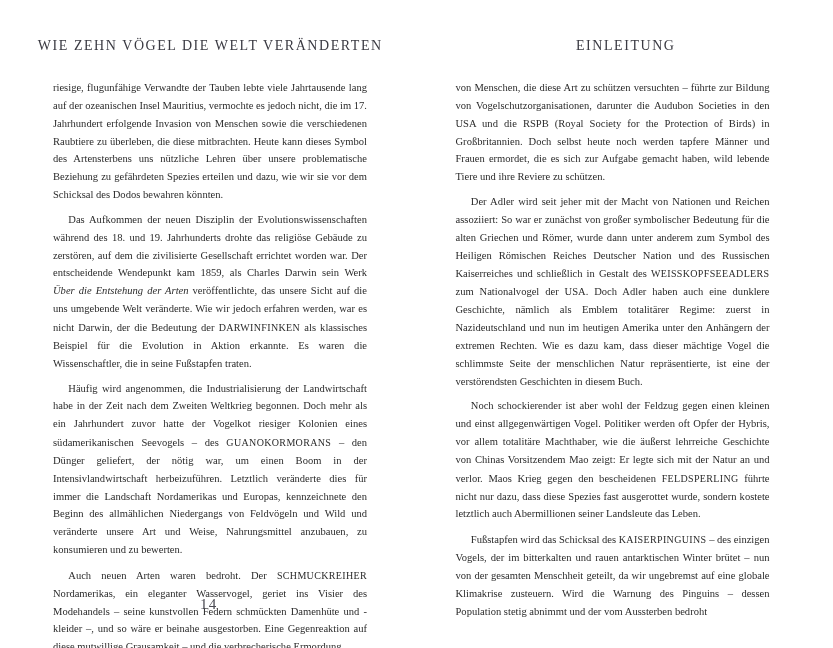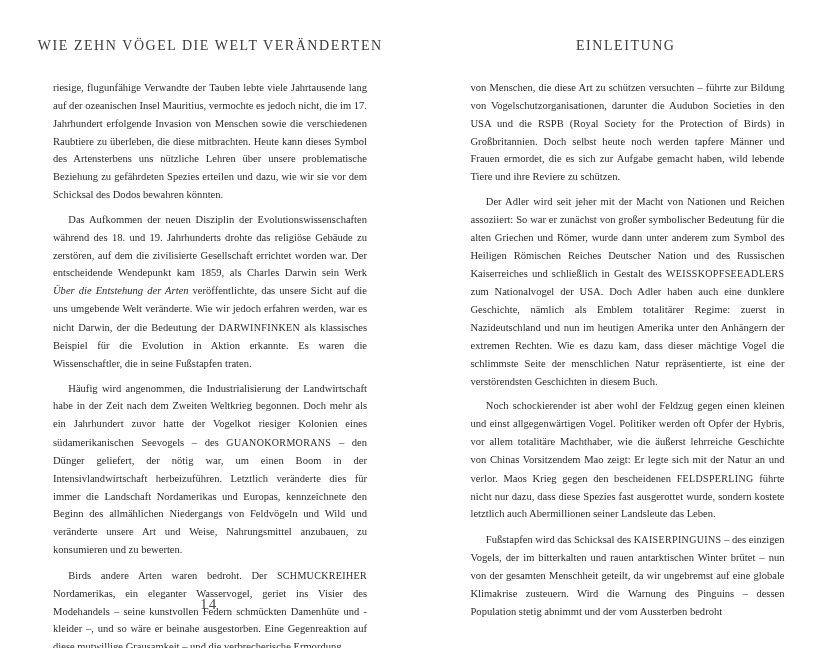--- a/index.html
+++ b/index.html
@@ -65,21 +65,21 @@
   }
   .page-left .textblock {
     left: 46px;
     width: 328px;
   }
   .page-right .textblock {
     left: 459px;
     width: 328px;
     margin-left: -416.5px;
   }
-  .page-right .textblock { margin-left: 0; left: 47px; }
+  .page-right .textblock { margin-left: 0; left: 32px; }
 
   .textblock p {
     margin: 7px;
     text-indent: 0;
   }
   .textblock p + p {
     text-indent: 1.45em;
   }
 
   .sc {
@@ -108,21 +108,21 @@
 <body>
 
 <div class="spread">
 
   <div class="page page-left">
     <div class="running-head">Wie zehn Vögel die Welt veränderten</div>
     <div class="textblock">
         <p><span>riesige, flugunfähige Verwandte der Tauben lebte viele Jahrtausende lang auf der ozeanischen Insel Mauritius, vermochte es jedoch nicht, die im 17. Jahrhundert erfolgende Invasion von Menschen sowie die verschiedenen Raubtiere zu überleben, die diese mitbrachten. Heute kann dieses Symbol des Artensterbens uns nützliche Lehren über unsere problematische Beziehung zu gefährdeten Spezies erteilen und dazu, wie wir sie vor dem Schicksal des Dodos bewahren könnten.</span></p>
         <p><span>Das Aufkommen der neuen Disziplin der Evolutionswissenschaften während des 18. und 19. Jahrhunderts drohte das religiöse Gebäude zu zerstören, auf dem die zivilisierte Gesellschaft errichtet worden war. Der entscheidende Wendepunkt kam 1859, als Charles Darwin sein Werk </span><span class="it">Über die Entstehung der Arten</span><span> veröffentlichte, das unsere Sicht auf die uns umgebende Welt veränderte. Wie wir jedoch erfahren werden, war es nicht Darwin, der die Bedeutung der </span><span class="sc">Darwinfinken</span><span> als klassisches Beispiel für die Evolution in Aktion erkannte. Es waren die Wissenschaftler, die in seine Fußstapfen traten.</span></p>
         <p><span>Häufig wird angenommen, die Industrialisierung der Landwirtschaft habe in der Zeit nach dem Zweiten Weltkrieg begonnen. Doch mehr als ein Jahrhundert zuvor hatte der Vogelkot riesiger Kolonien eines südamerikanischen Seevogels – des </span><span class="sc">Guanokormorans</span><span> – den Dünger geliefert, der nötig war, um einen Boom in der Intensivlandwirtschaft herbeizuführen. Letztlich veränderte dies für immer die Landschaft Nordamerikas und Europas, kennzeichnete den Beginn des allmählichen Niedergangs von Feldvögeln und Wild und veränderte unsere Art und Weise, Nahrungsmittel anzubauen, zu konsumieren und zu bewerten.</span></p>
-        <p><span>Birds andere Arten waren bedroht. Der </span><span class="sc">Schmuckreiher</span><span> Nordamerikas, ein eleganter Wasservogel, geriet ins Visier des Modehandels – seine kunstvollen Federn schmückten Damenhüte und -kleider –, und so wäre er beinahe ausgestorben. Eine Gegenreaktion auf diese mutwillige Grausamkeit – und die verbrecherische Ermordung</span></p>
+        <p><span>Auch neuen Arten waren bedroht. Der </span><span class="sc">Schmuckreiher</span><span> Nordamerikas, ein eleganter Wasservogel, geriet ins Visier des Modehandels – seine kunstvollen Federn schmückten Damenhüte und -kleider –, und so wäre er beinahe ausgestorben. Eine Gegenreaktion auf diese mutwillige Grausamkeit – und die verbrecherische Ermordung</span></p>
       </div>
     <div class="folio">14</div>
   </div>
 
   <div class="page page-right">
     <div class="running-head">Einleitung</div>
     <div class="textblock">
         <p><span>von Menschen, die diese Art zu schützen versuchten – führte zur Bildung von Vogelschutzorganisationen, darunter die Audubon Societies in den USA und die RSPB (Royal Society for the Protection of Birds) in Großbritannien. Doch selbst heute noch werden tapfere Männer und Frauen ermordet, die es sich zur Aufgabe gemacht haben, wild lebende Tiere und ihre Reviere zu schützen.</span></p>
         <p><span>Der Adler wird seit jeher mit der Macht von Nationen und Reichen assoziiert: So war er zunächst von großer symbolischer Bedeutung für die alten Griechen und Römer, wurde dann unter anderem zum Symbol des Heiligen Römischen Reiches Deutscher Nation und des Russischen Kaiserreiches und schließlich in Gestalt des </span><span class="sc">Weisskopfseeadlers</span><span> zum Nationalvogel der USA. Doch Adler haben auch eine dunklere Geschichte, nämlich als Emblem totalitärer Regime: zuerst in Nazideutschland und nun im heutigen Amerika unter den Anhängern der extremen Rechten. Wie es dazu kam, dass dieser mächtige Vogel die schlimmste Seite der menschlichen Natur repräsentierte, ist eine der verstörendsten Geschichten in diesem Buch.</span></p>
         <p><span>Noch schockierender ist aber wohl der Feldzug gegen einen kleinen und einst allgegenwärtigen Vogel. Politiker werden oft Opfer der Hybris, vor allem totalitäre Machthaber, wie die äußerst lehrreiche Geschichte von Chinas Vorsitzendem Mao zeigt: Er legte sich mit der Natur an und verlor. Maos Krieg gegen den bescheidenen </span><span class="sc">Feldsperling</span><span> führte nicht nur dazu, dass diese Spezies fast ausgerottet wurde, sondern kostete letztlich auch Abermillionen seiner Landsleute das Leben.</span></p>

